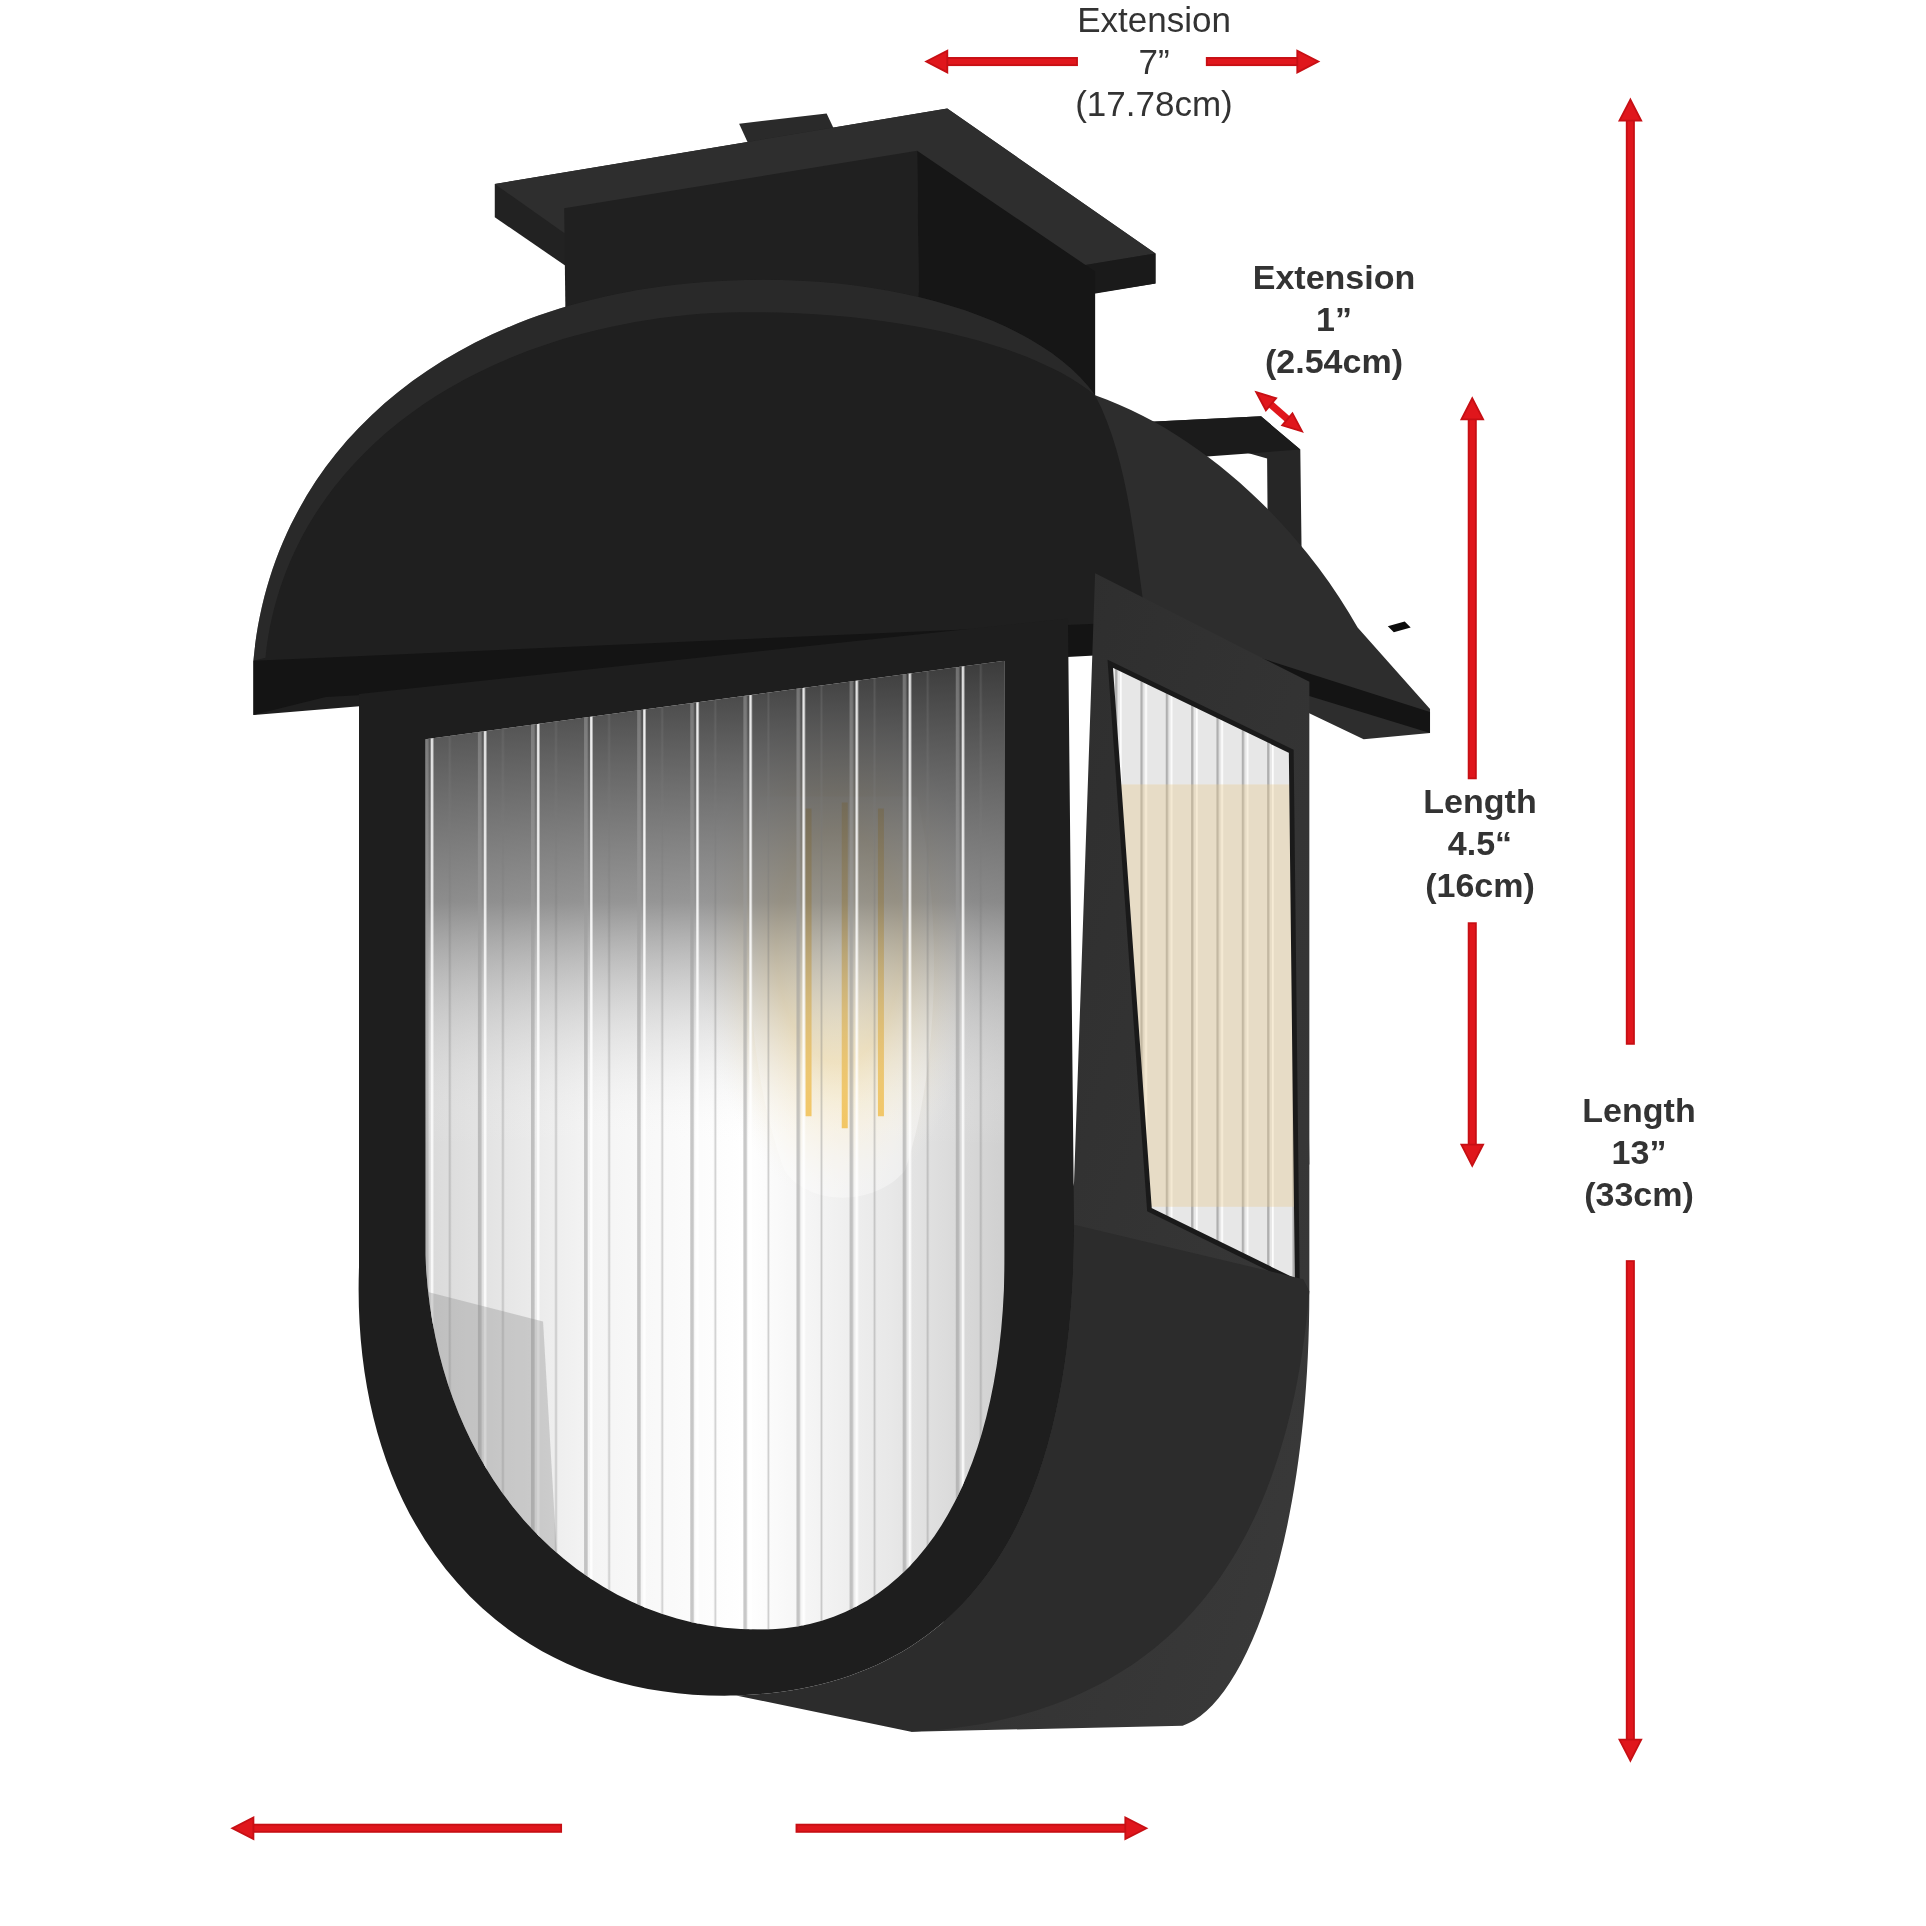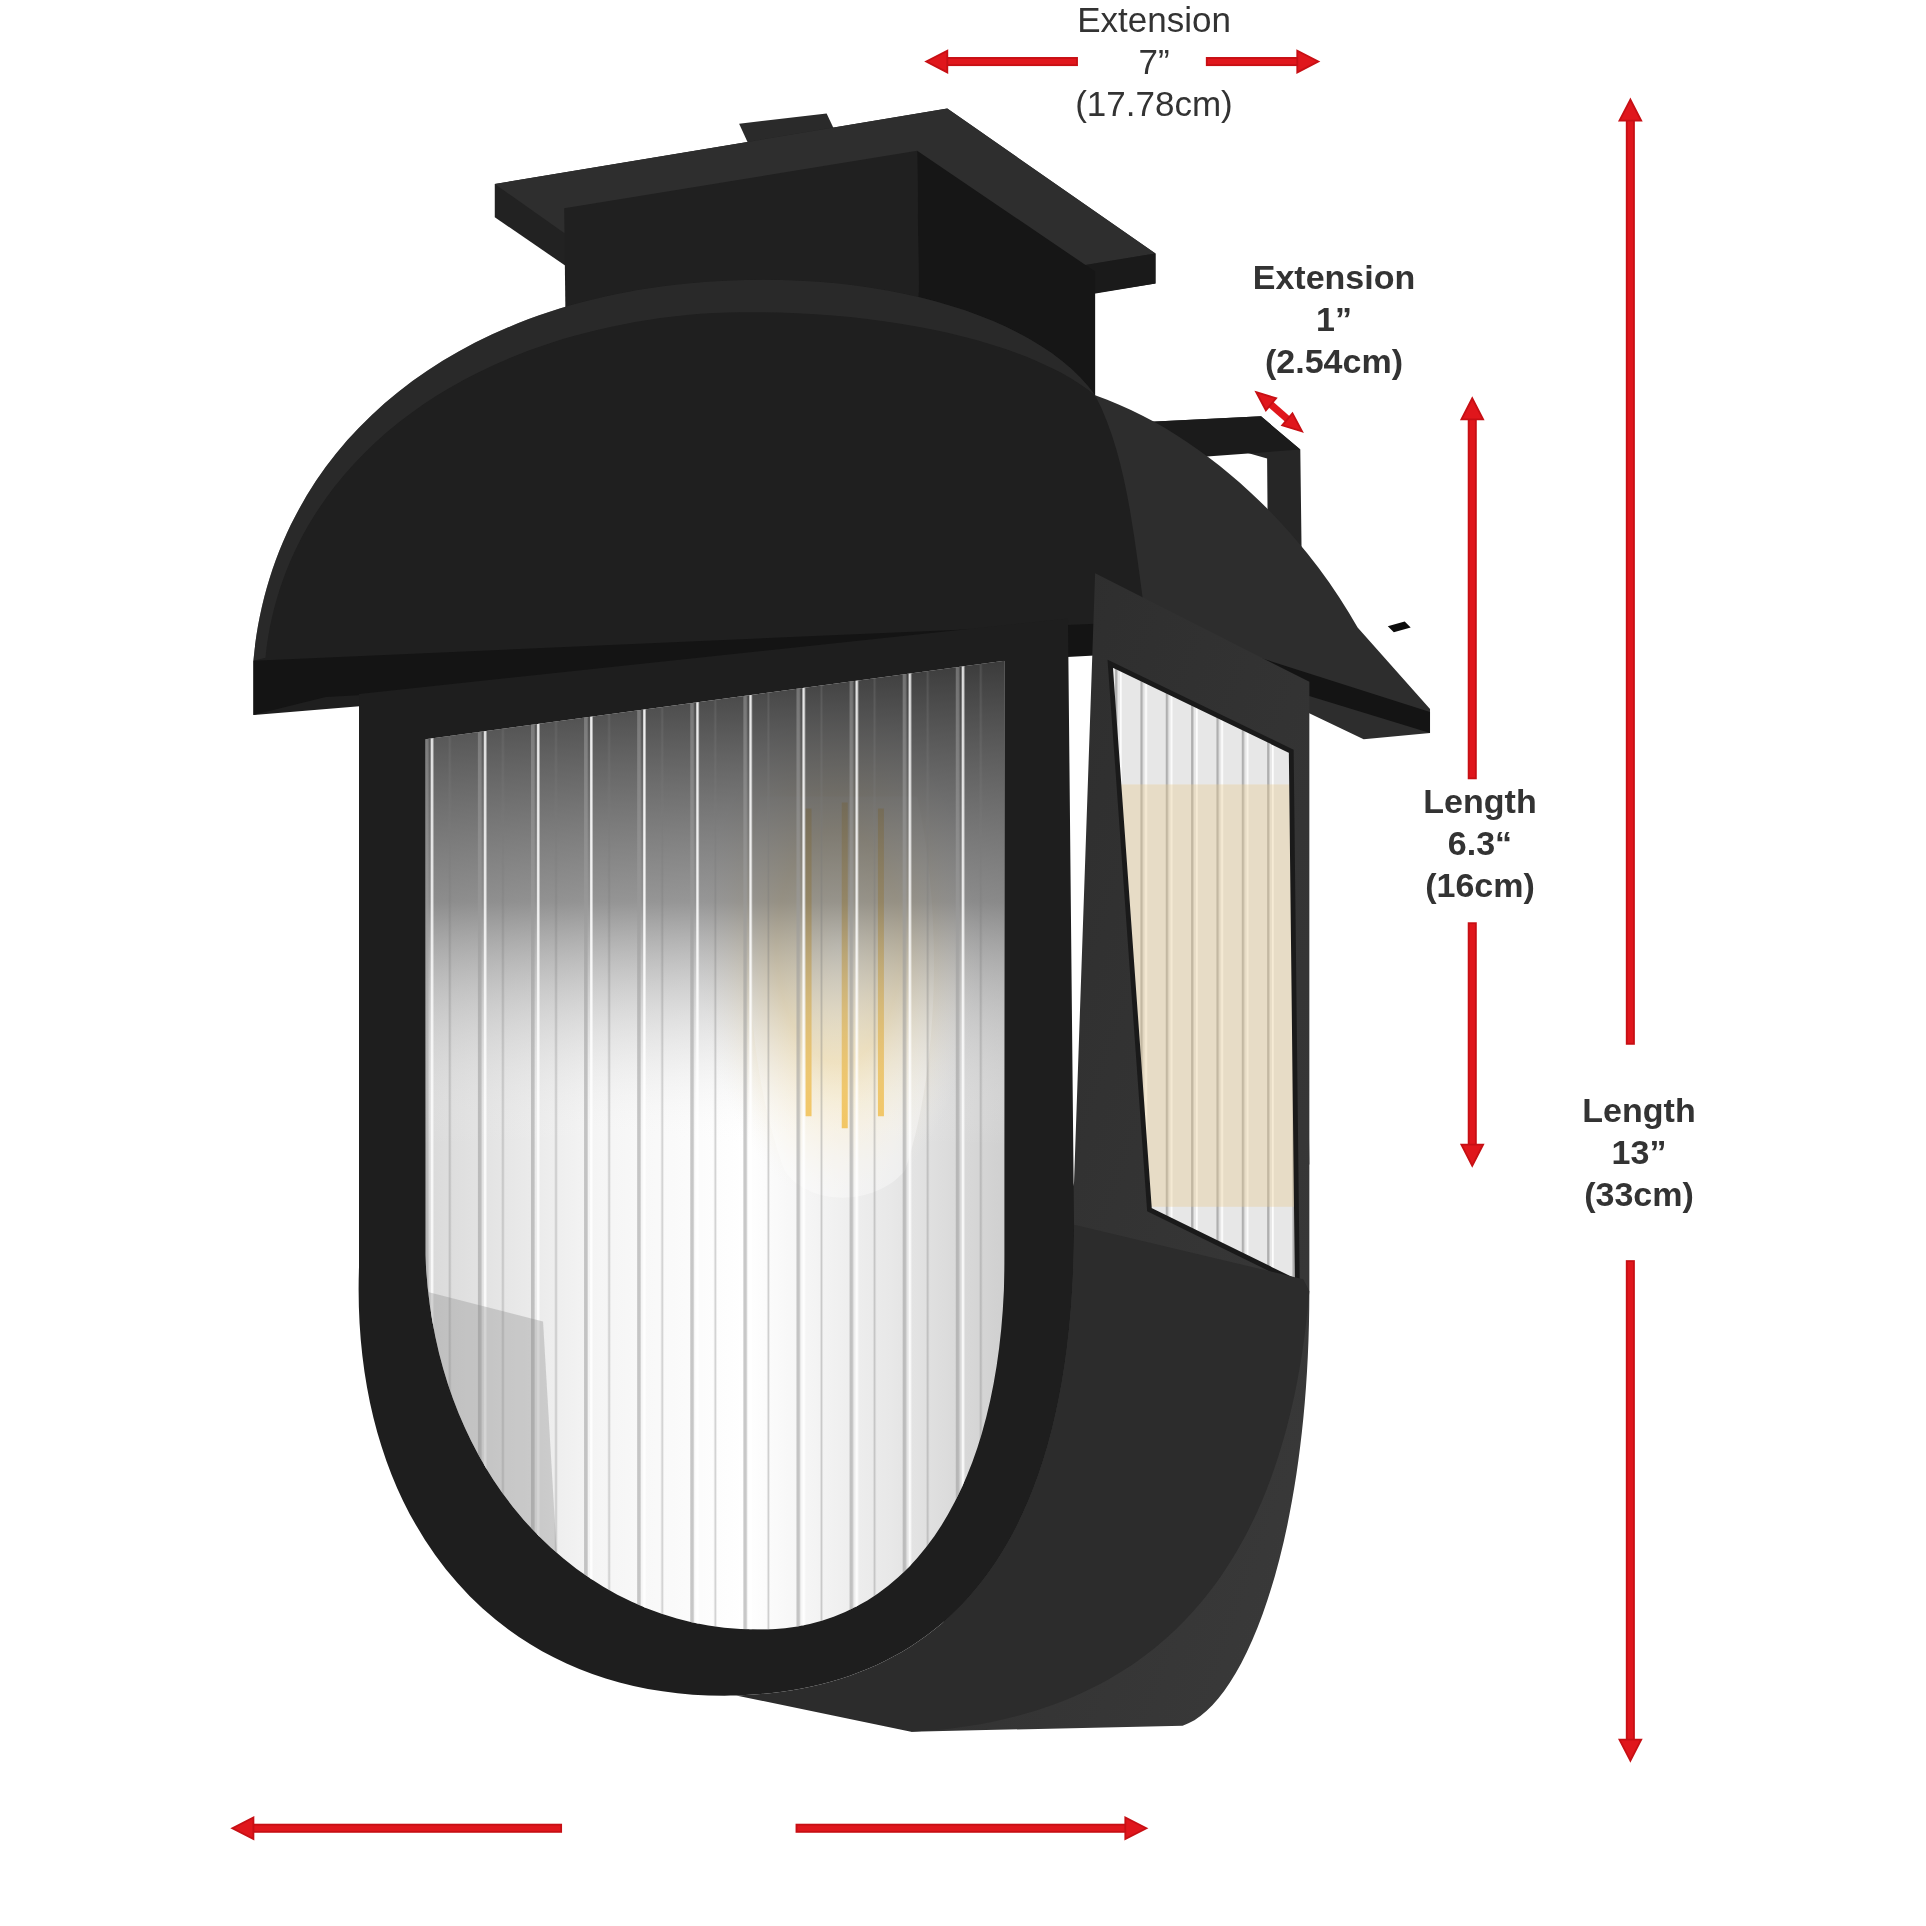--- a/index.html
+++ b/index.html
@@ -152,21 +152,21 @@
   </div>
 
   <div class="dim-label bold" style="left:1334px; top:256px;">
     <span>Extension</span>
     <span>1”</span>
     <span>(2.54cm)</span>
   </div>
 
   <div class="dim-label bold" style="left:1480px; top:780px;">
     <span>Length</span>
-    <span>6.3“</span>
+    <span>4.5“</span>
     <span>(16cm)</span>
   </div>
 
   <div class="dim-label bold" style="left:1639px; top:1089px;">
     <span>Length</span>
     <span>13”</span>
     <span>(33cm)</span>
   </div>
 
 </div>

